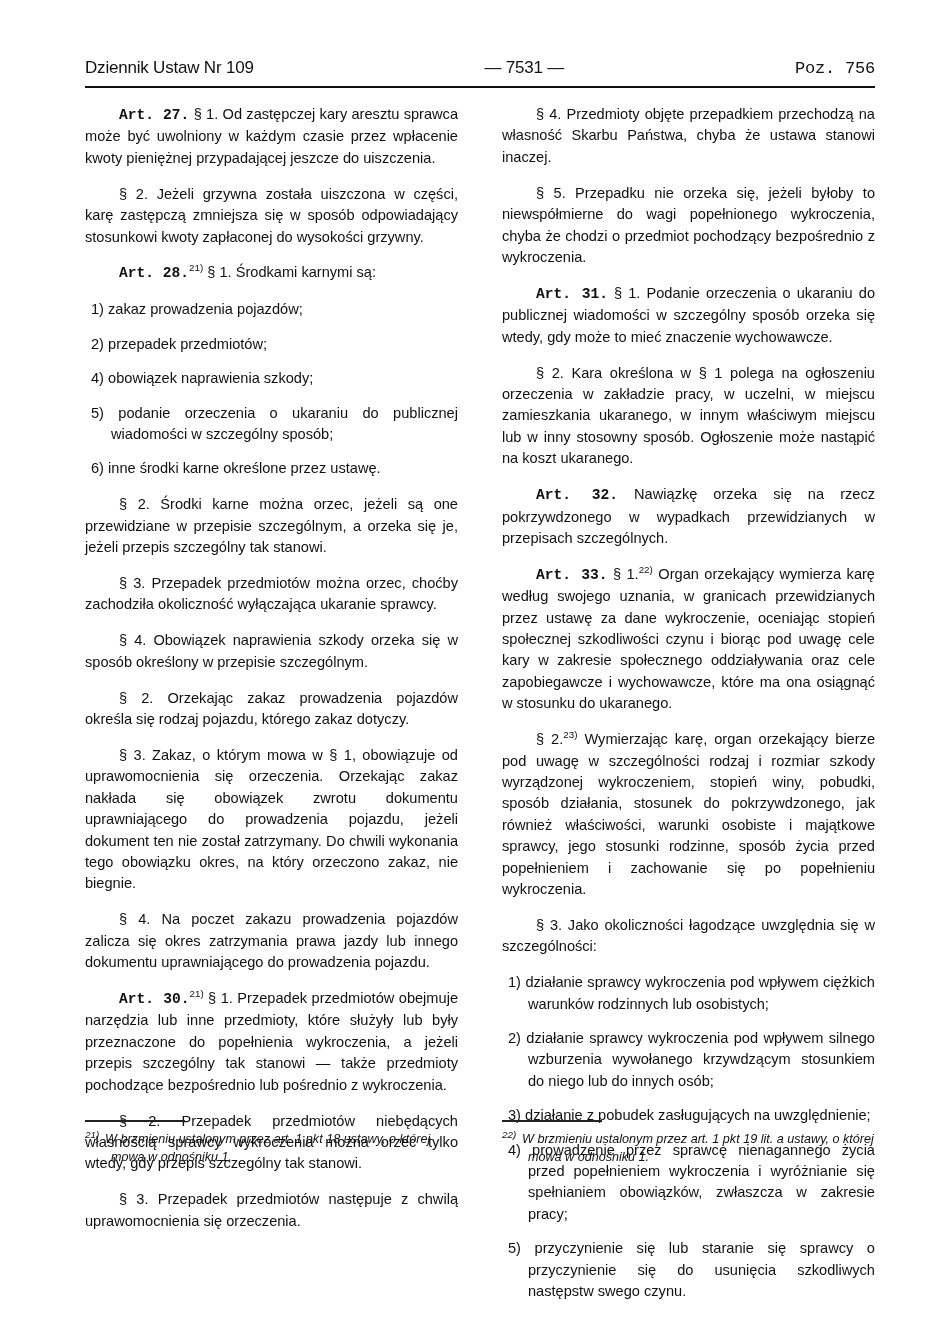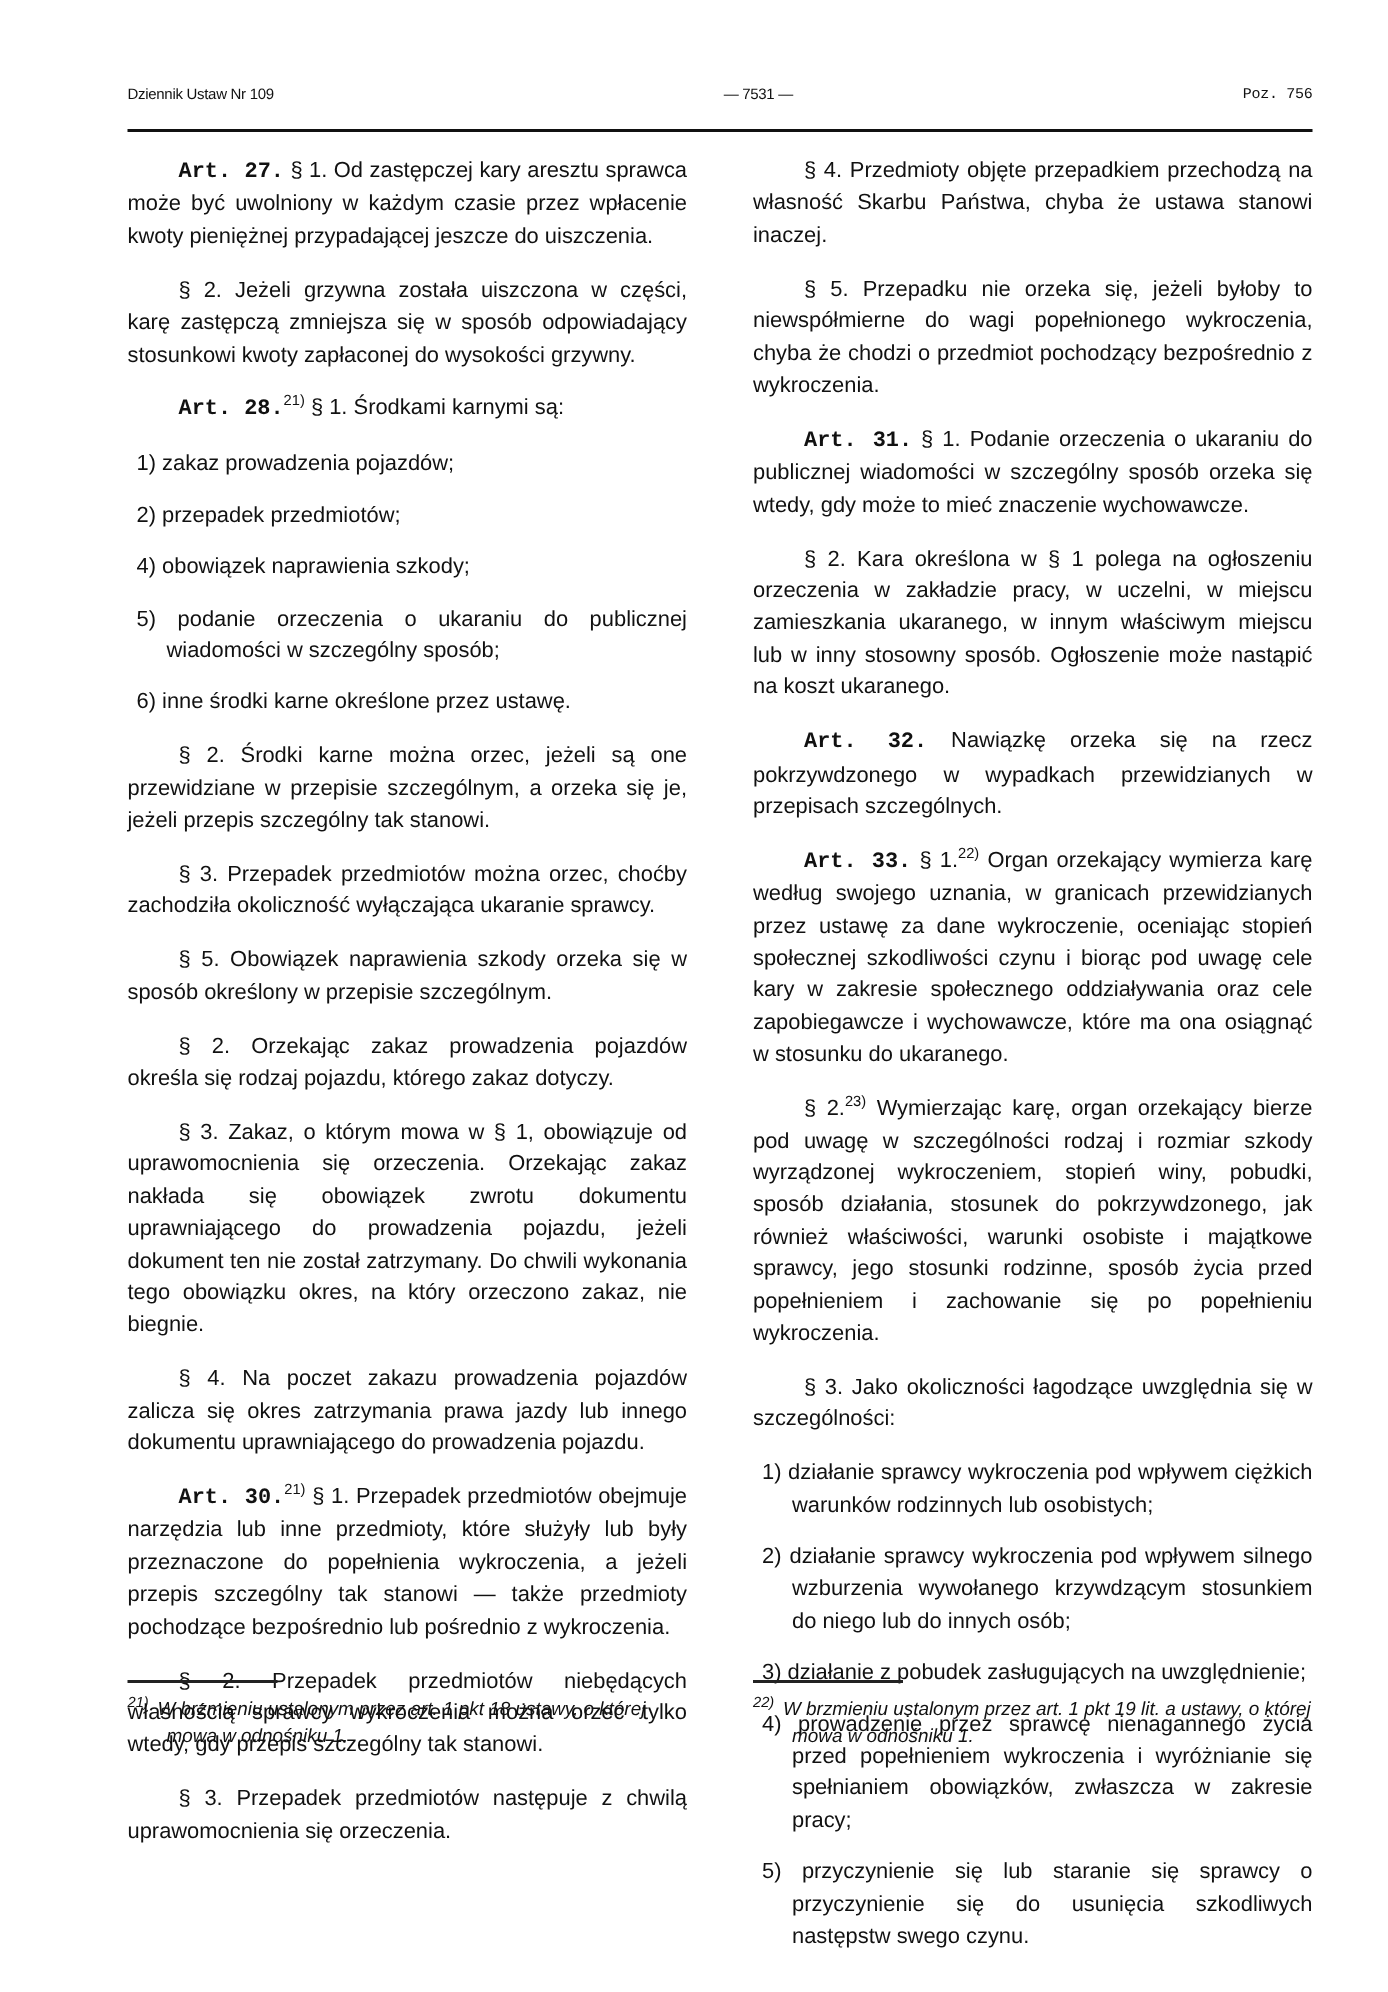--- a/index.html
+++ b/index.html
@@ -21,21 +21,21 @@
 
   
   .running-head {
     position: absolute;
     left: 85px;
     top: 58px;
     width: 790px;
     display: flex;
     align-items: flex-end;
     justify-content: space-between;
-    font-size: 10px;
+    font-size: 17px;
     letter-spacing: -0.2px;
     white-space: nowrap;
   }
   .running-head .rh-left  { flex: 0 0 auto; }
   .running-head .rh-mid   { flex: 1 1 auto; text-align: center; }
   .running-head .rh-right { flex: 0 0 auto; font-family: Liberation Mono, monospace; }
 
   .head-rule {
     position: absolute;
     left: 85px;
@@ -152,21 +152,21 @@
         <p class="para"><b class="art">Art. 28.</b><sup class="ref">21)</sup><span> § 1. Środkami karnymi są:</span></p>
 
         <p class="item"><span>1)</span> <span>zakaz prowadzenia pojazdów;</span></p>
         <p class="item"><span>2)</span> <span>przepadek przedmiotów;</span></p>
         <p class="item"><span>4)</span> <span>obowiązek naprawienia szkody;</span></p>
         <p class="item"><span>5)</span> <span>podanie orzeczenia o ukaraniu do publicznej wiadomości w szczególny sposób;</span></p>
         <p class="item last"><span>6)</span> <span>inne środki karne określone przez ustawę.</span></p>
 
         <p class="para"><span>§ 2. Środki karne można orzec, jeżeli są one przewidziane w przepisie szczególnym, a orzeka się je, jeżeli przepis szczególny tak stanowi.</span></p>
         <p class="para"><span>§ 3. Przepadek przedmiotów można orzec, choćby zachodziła okoliczność wyłączająca ukaranie sprawcy.</span></p>
-        <p class="para"><span>§ 5. Obowiązek naprawienia szkody orzeka się w sposób określony w przepisie szczególnym.</span></p>
+        <p class="para"><span>§ 4. Obowiązek naprawienia szkody orzeka się w sposób określony w przepisie szczególnym.</span></p>
 
 
         <p class="para"><span>§ 2. Orzekając zakaz prowadzenia pojazdów określa się rodzaj pojazdu, którego zakaz dotyczy.</span></p>
         <p class="para"><span>§ 3. Zakaz, o którym mowa w § 1, obowiązuje od uprawomocnienia się orzeczenia. Orzekając zakaz nakłada się obowiązek zwrotu dokumentu uprawniającego do prowadzenia pojazdu, jeżeli dokument ten nie został zatrzymany. Do chwili wykonania tego obowiązku okres, na który orzeczono zakaz, nie biegnie.</span></p>
         <p class="para"><span>§ 4. Na poczet zakazu prowadzenia pojazdów zalicza się okres zatrzymania prawa jazdy lub innego dokumentu uprawniającego do prowadzenia pojazdu.</span></p>
 
         <p class="para"><b class="art">Art. 30.</b><sup class="ref">21)</sup><span> § 1. Przepadek przedmiotów obejmuje narzędzia lub inne przedmioty, które służyły lub były przeznaczone do popełnienia wykroczenia, a jeżeli przepis szczególny tak stanowi — także przedmioty pochodzące bezpośrednio lub pośrednio z wykroczenia.</span></p>
 
         <p class="para"><span>§ 2. Przepadek przedmiotów niebędących własnością sprawcy wykroczenia można orzec tylko wtedy, gdy przepis szczególny tak stanowi.</span></p>
         <p class="para"><span>§ 3. Przepadek przedmiotów następuje z chwilą uprawomocnienia się orzeczenia.</span></p>

